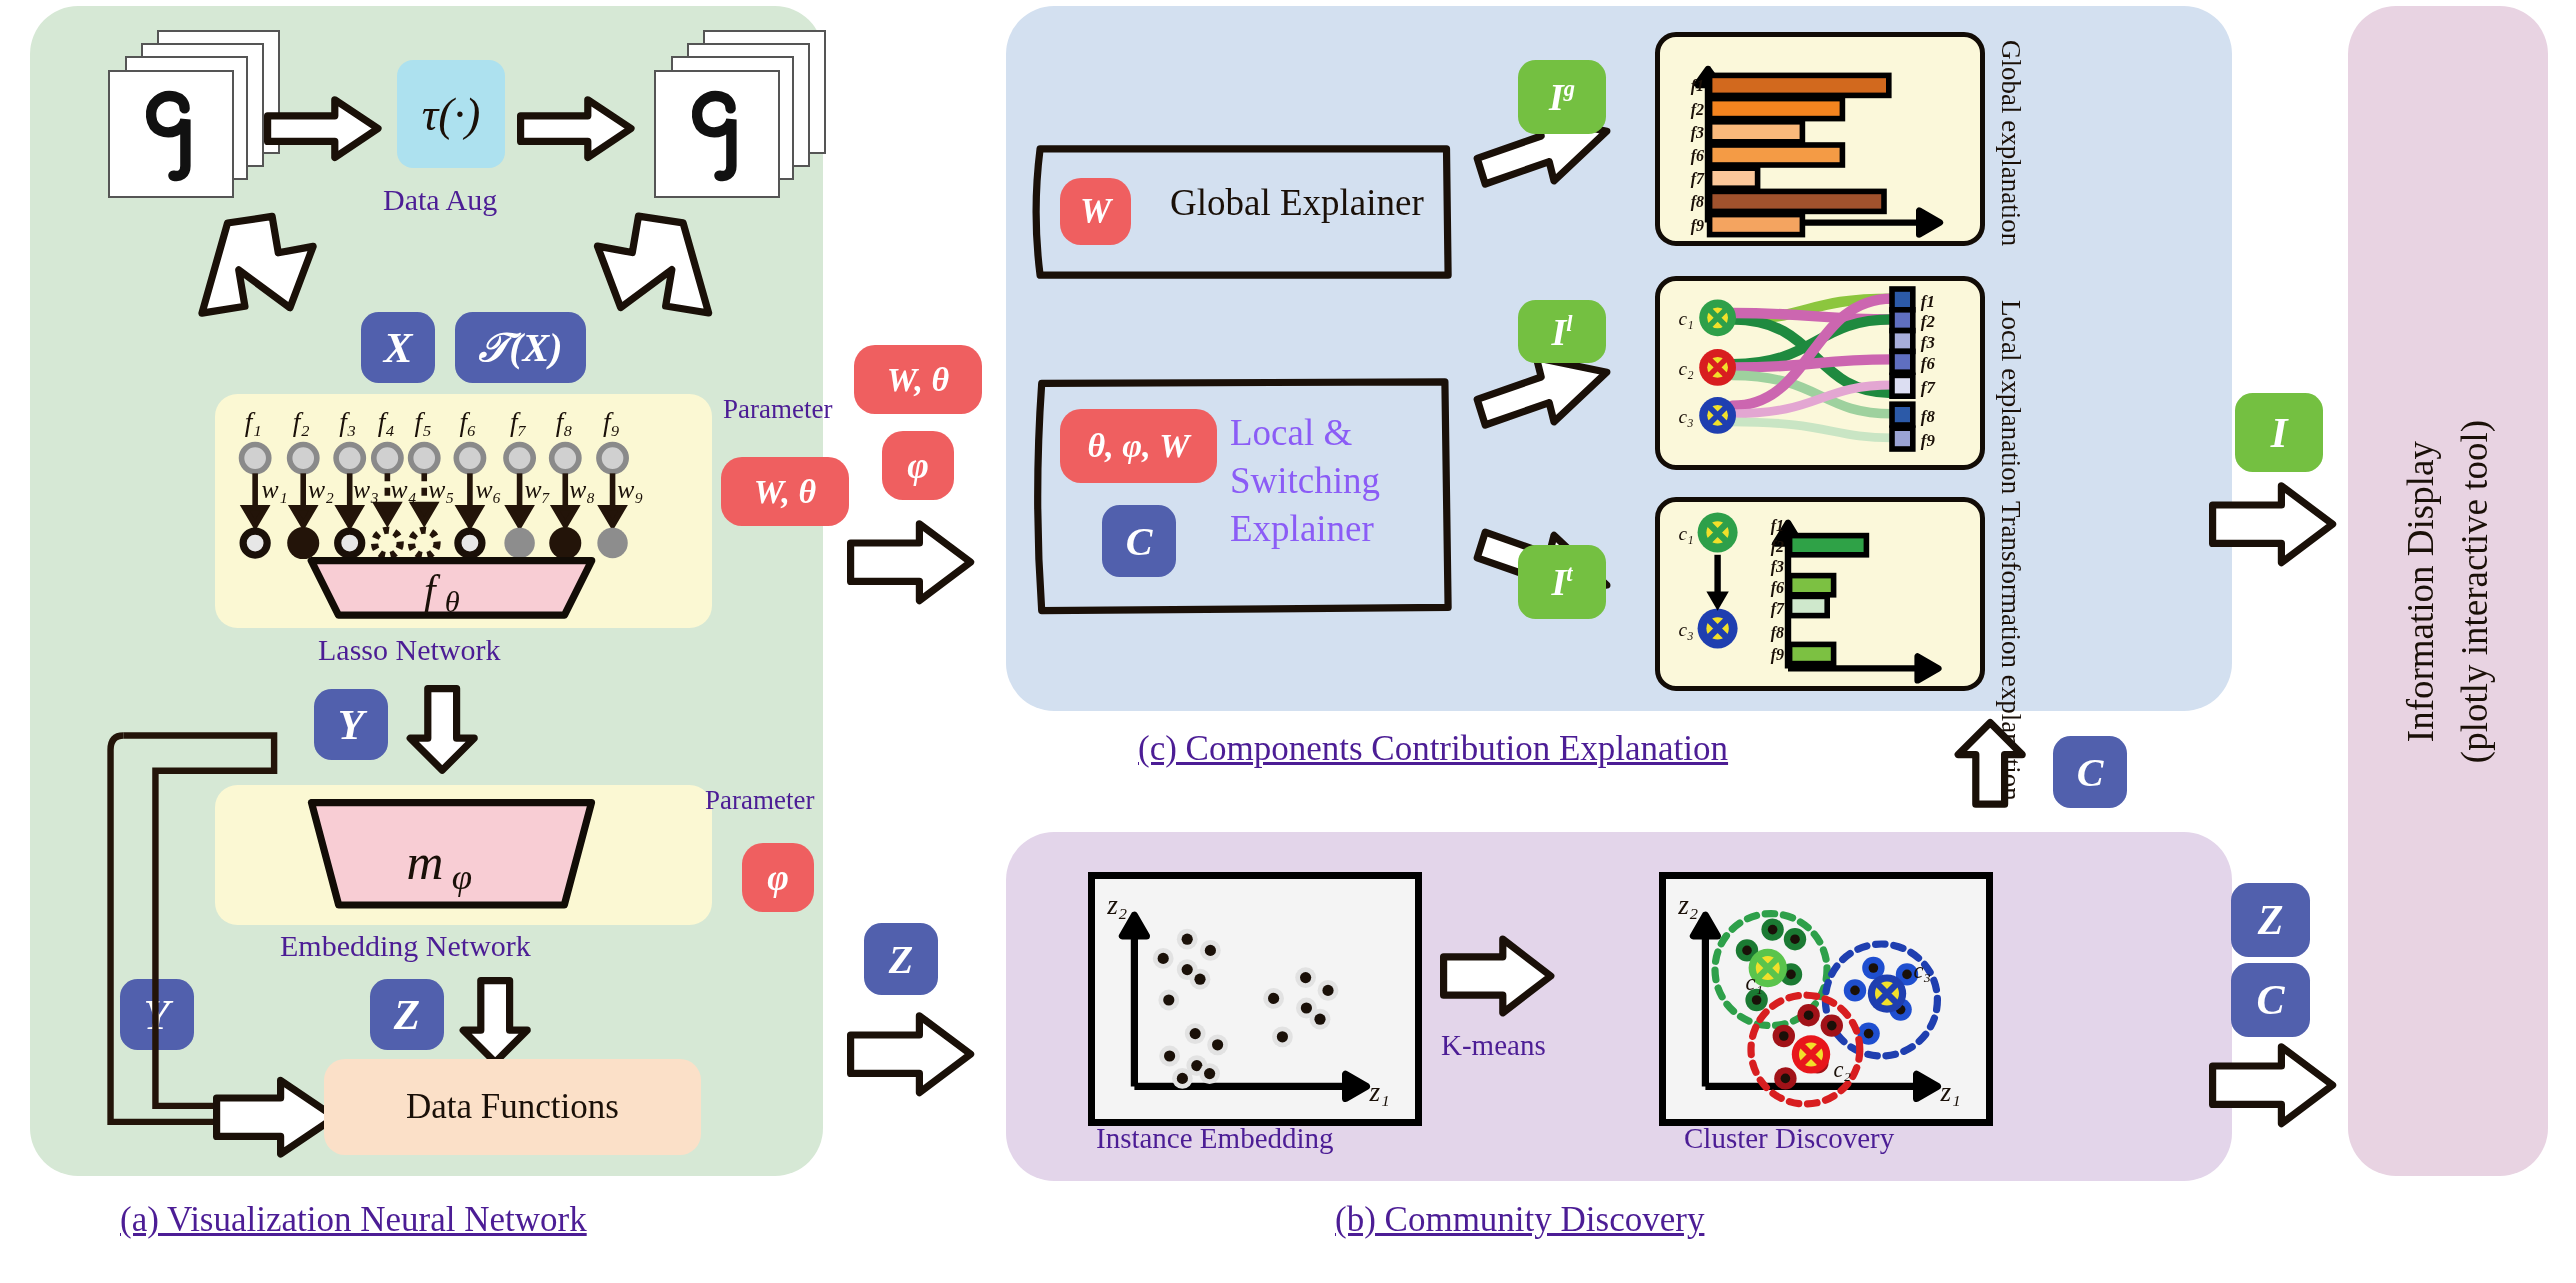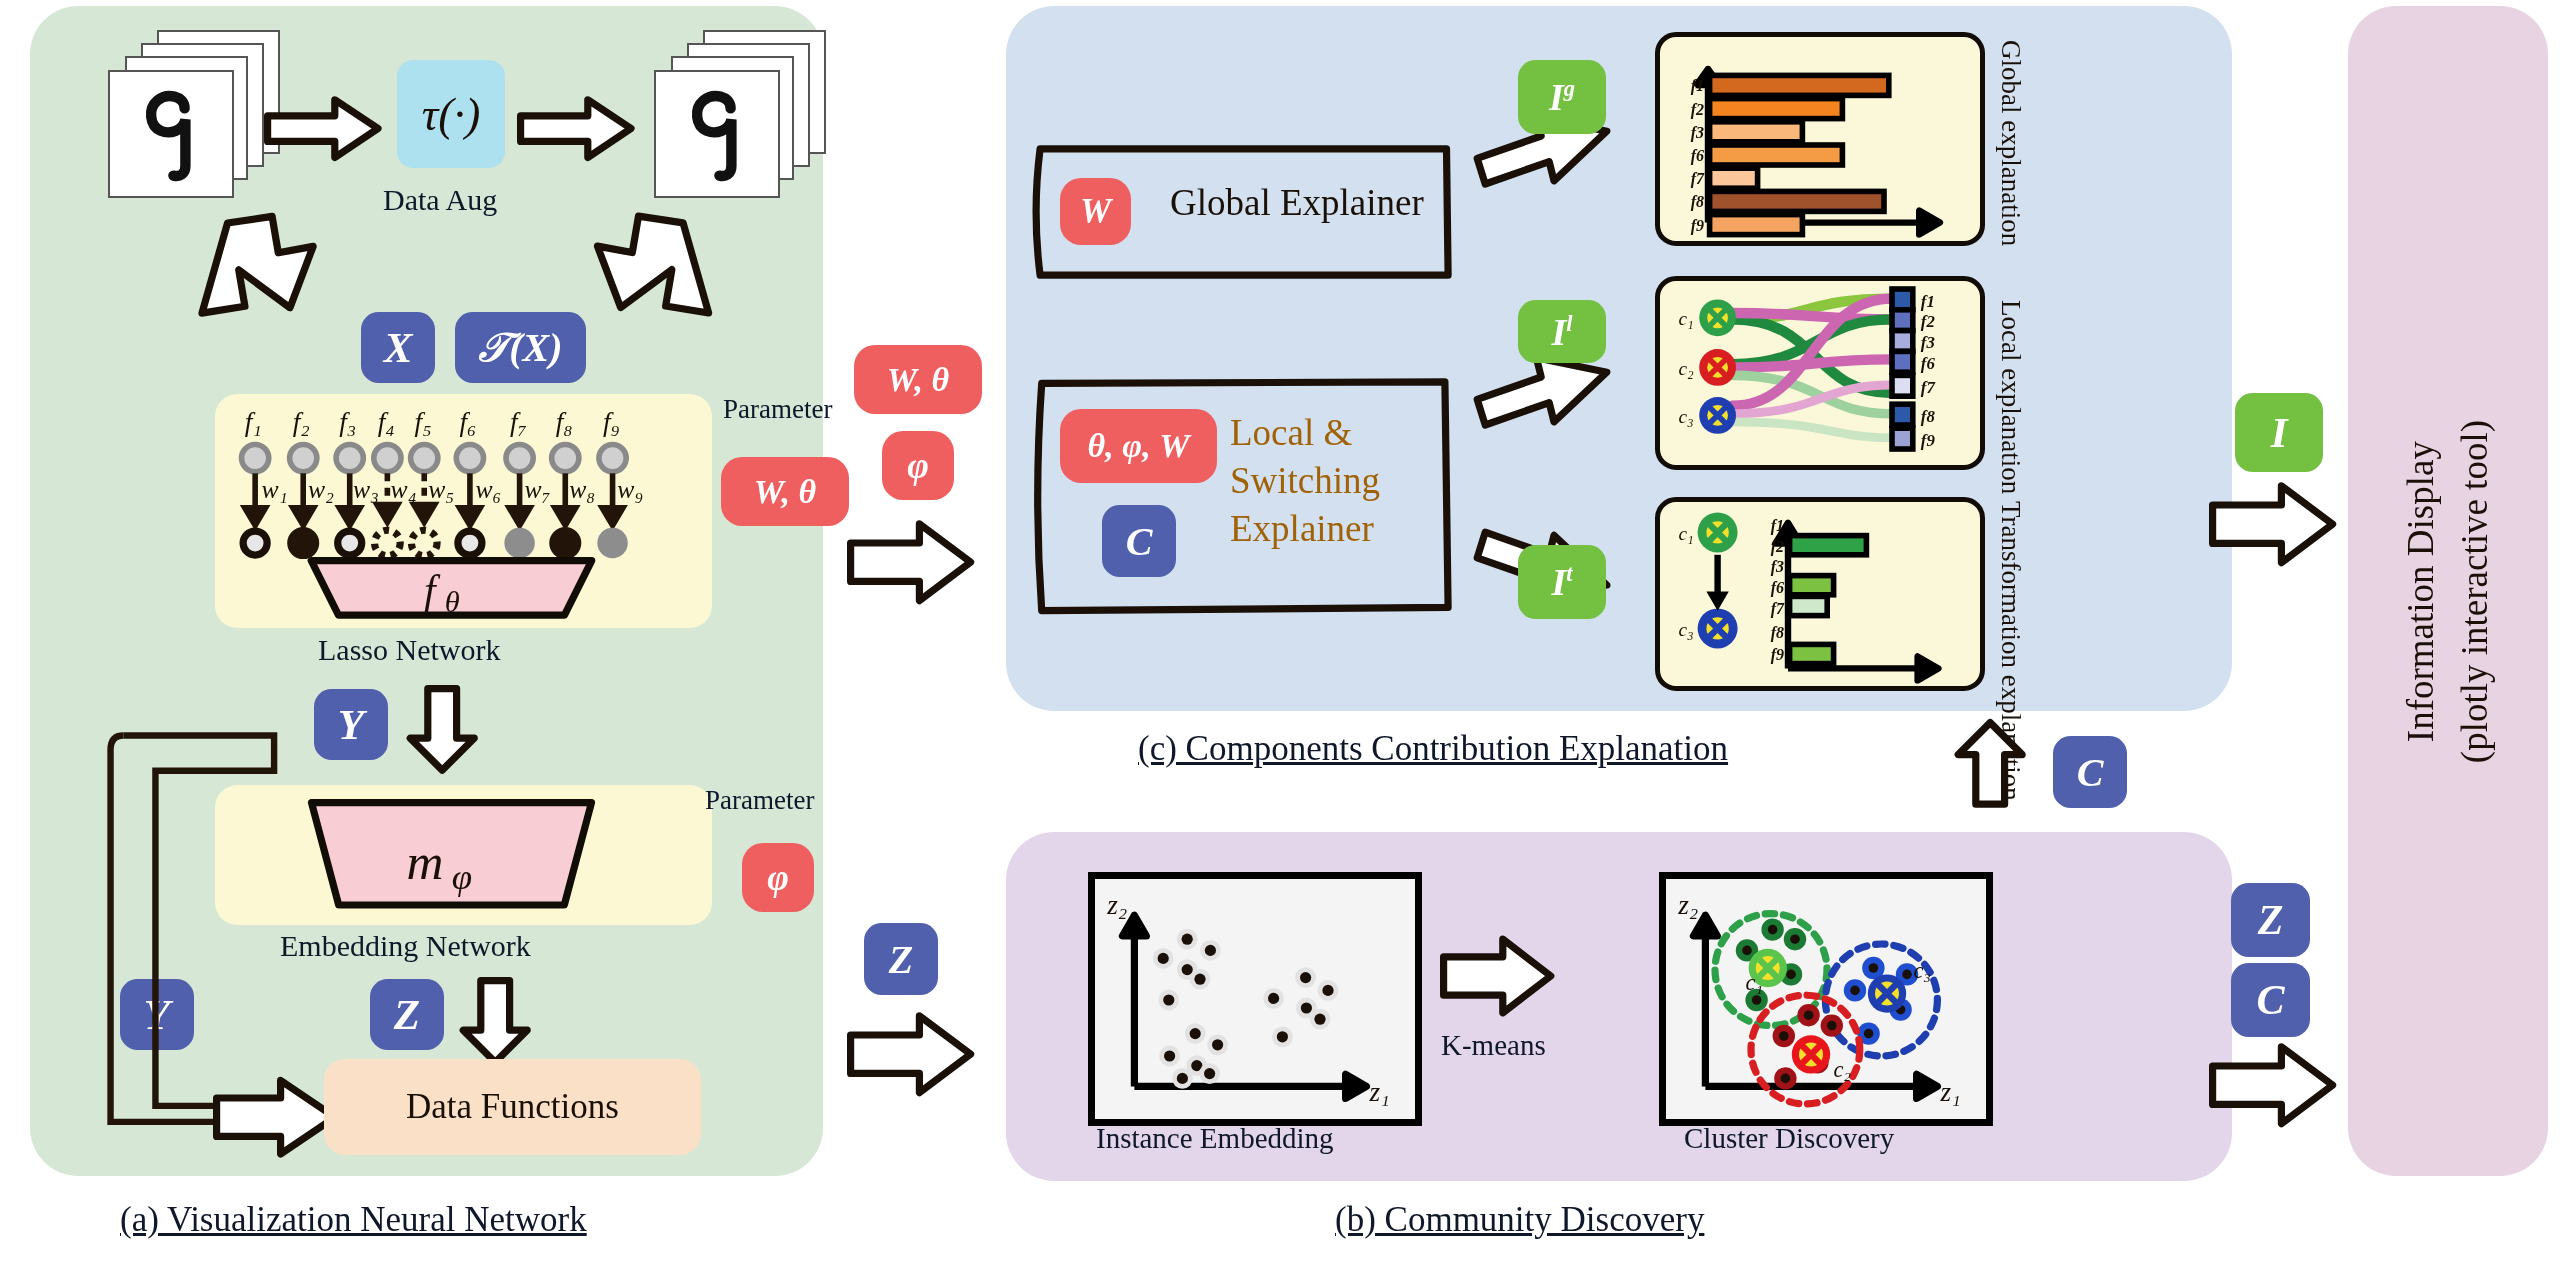--- a/index.html
+++ b/index.html
@@ -4,21 +4,21 @@
 <style>
   html,body{margin:0;padding:0;background:#fff;}
   body{width:2576px;height:1284px;position:relative;overflow:hidden;
        font-family:"Liberation Serif","DejaVu Serif",serif;}
   .panel{position:absolute;border-radius:48px;}
   .pa{background:#d6e8d5;}
   .pc{background:#d3e0f0;}
   .pb{background:#e3d5ea;}
   .pd{background:#e8d3e2;}
 
-  .cap{position:absolute;font-size:30px;color:#0f172a;white-space:nowrap;}
+  .cap{position:absolute;font-size:30px;color:#4c1d95;white-space:nowrap;}
   .caplg{font-size:35px;text-decoration:underline;}
 
   
   .badge{position:absolute;display:flex;align-items:center;justify-content:center;
          color:#fff;font-weight:bold;font-style:italic;}
   .bblue{background:#5160ad;border-radius:17.6px;}
   .bred{background:#ef5f60;border-radius:21px;}
   .bgreen{background:#74c041;border-radius:17.6px;}
 
   .innerbox{position:absolute;background:#fbf8da;border:5.6px solid #120c06;border-radius:21px;}
@@ -276,21 +276,21 @@
 <div style="position:absolute;left:1030px;top:377px;width:425px;height:240px;">
   <svg width="425" height="240" viewBox="0 0 530 300">
     <path d="M14 8 Q4 150 14 292 L522 288 L518 6 Z" fill="#d3e0f0" stroke="#1a1008" stroke-width="9" stroke-linejoin="round"></path>
   </svg>
   <div class="badge bred" style="left:30px;top:32px;width:157px;height:74px;font-size:34px;">
     <span>θ, φ, W</span>
   </div>
   <div class="badge bblue" style="left:72px;top:128px;width:74px;height:72px;font-size:40px;">
     <span>C</span>
   </div>
-  <div style="position:absolute;left:200px;top:32px;font-size:37px;color:#a16207;line-height:1.3;">
+  <div style="position:absolute;left:200px;top:32px;font-size:37px;color:#8b5cf6;line-height:1.3;">
     <div>Local &amp;</div>
     <div>Switching</div>
     <div>Explainer</div>
   </div>
 </div>
 
 <svg width="144" height="112" style="left:1474px;top:345px;" viewBox="0 0 180 140">
   <path d="M4 68 L84 40 L78 16 L166 34 L100 96 L94 72 L14 100 Z" fill="#fff" stroke="#1a1008" stroke-width="9" stroke-linejoin="round"></path>
 </svg>
 <div class="badge bgreen" style="left:1518px;top:300px;width:88px;height:63px;font-size:38px;">

